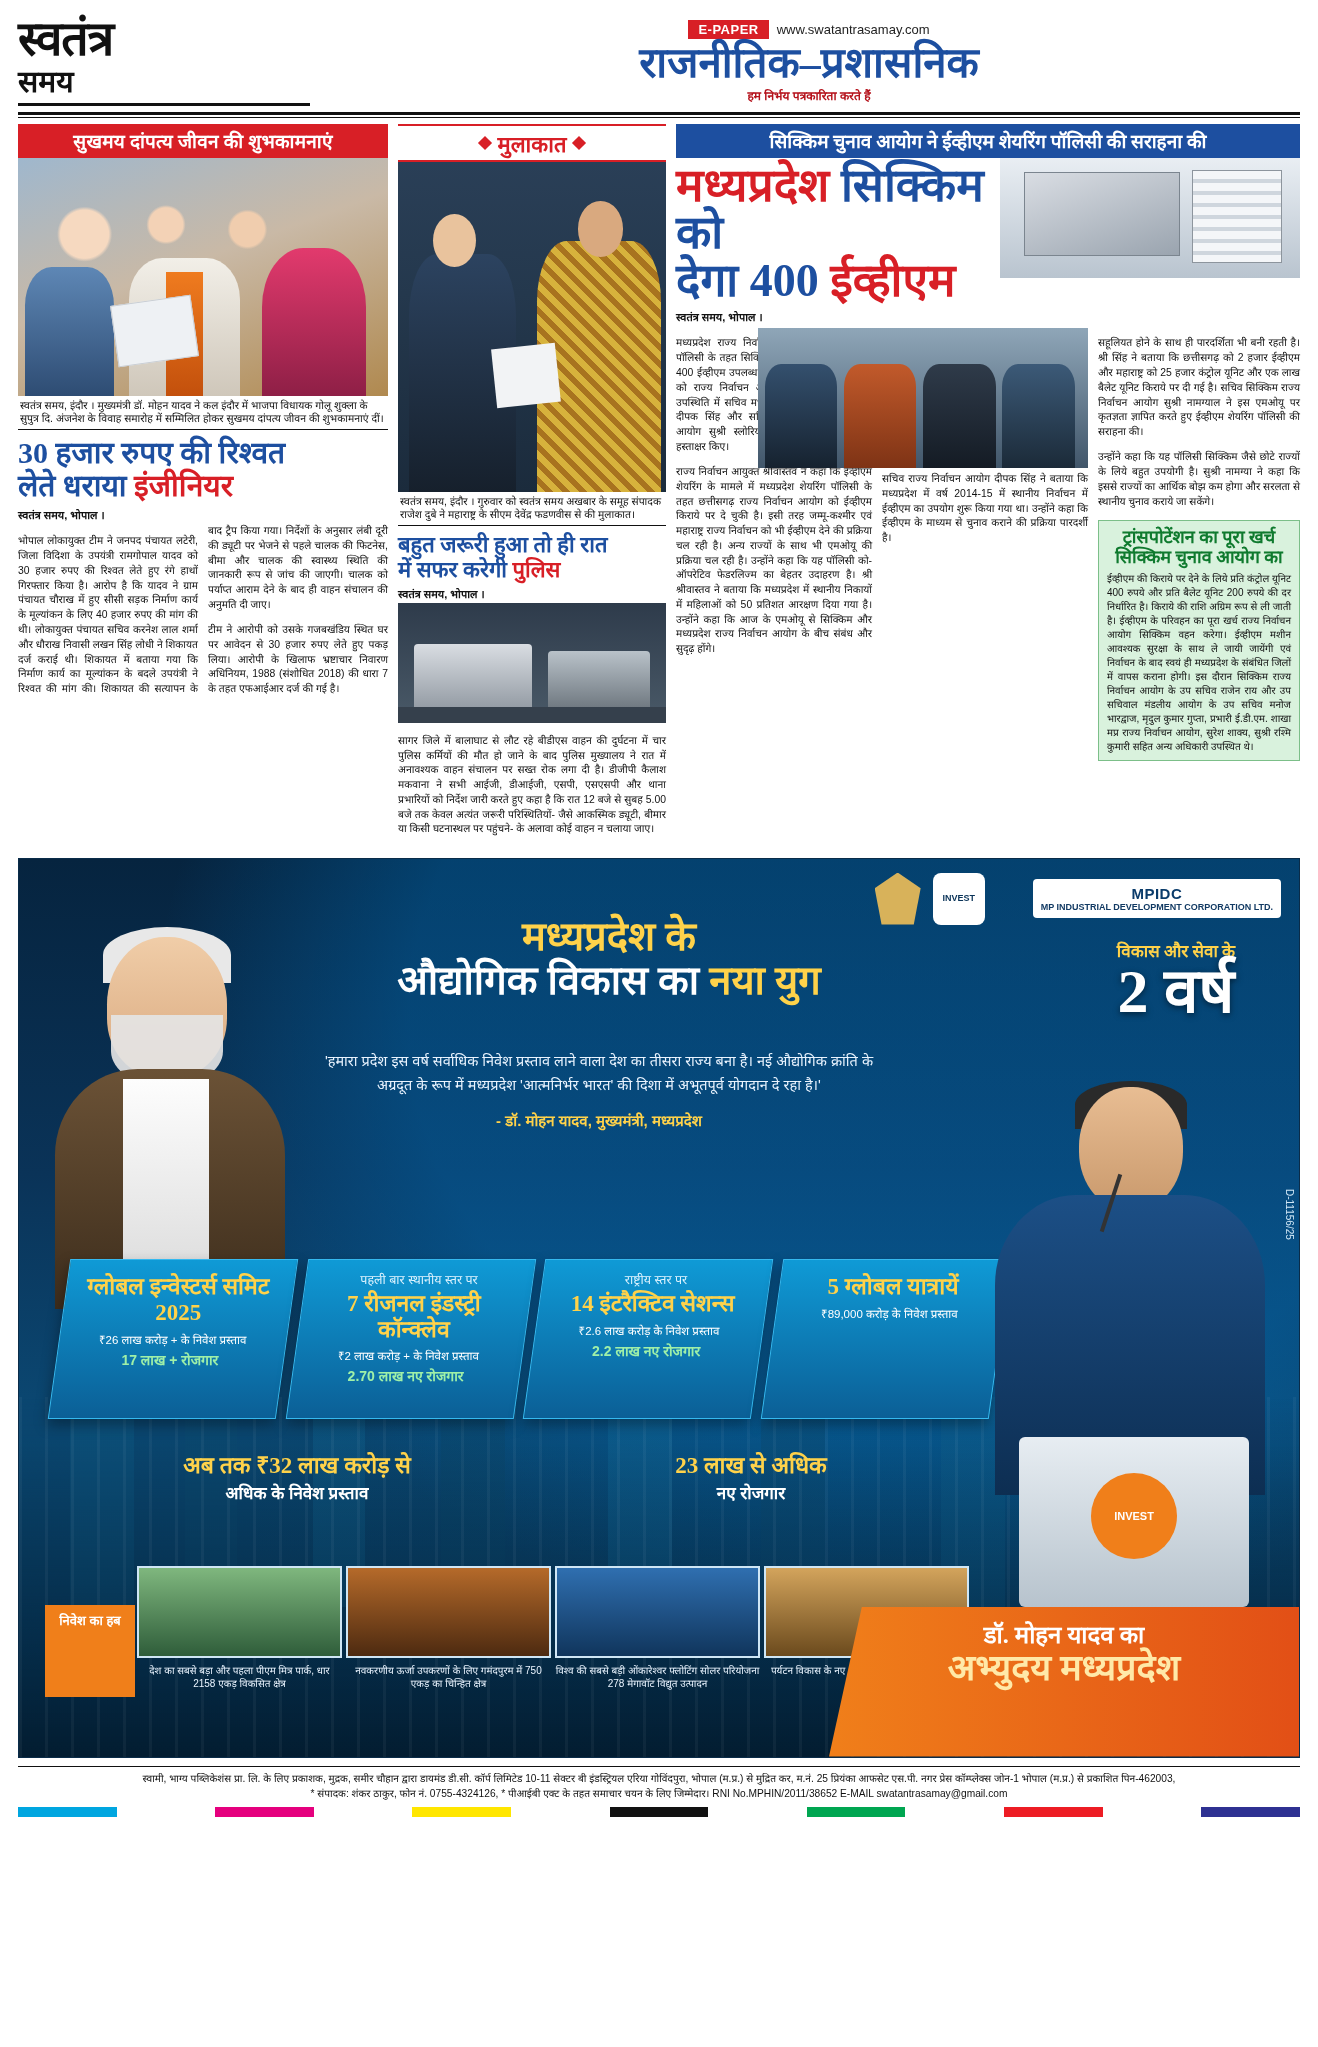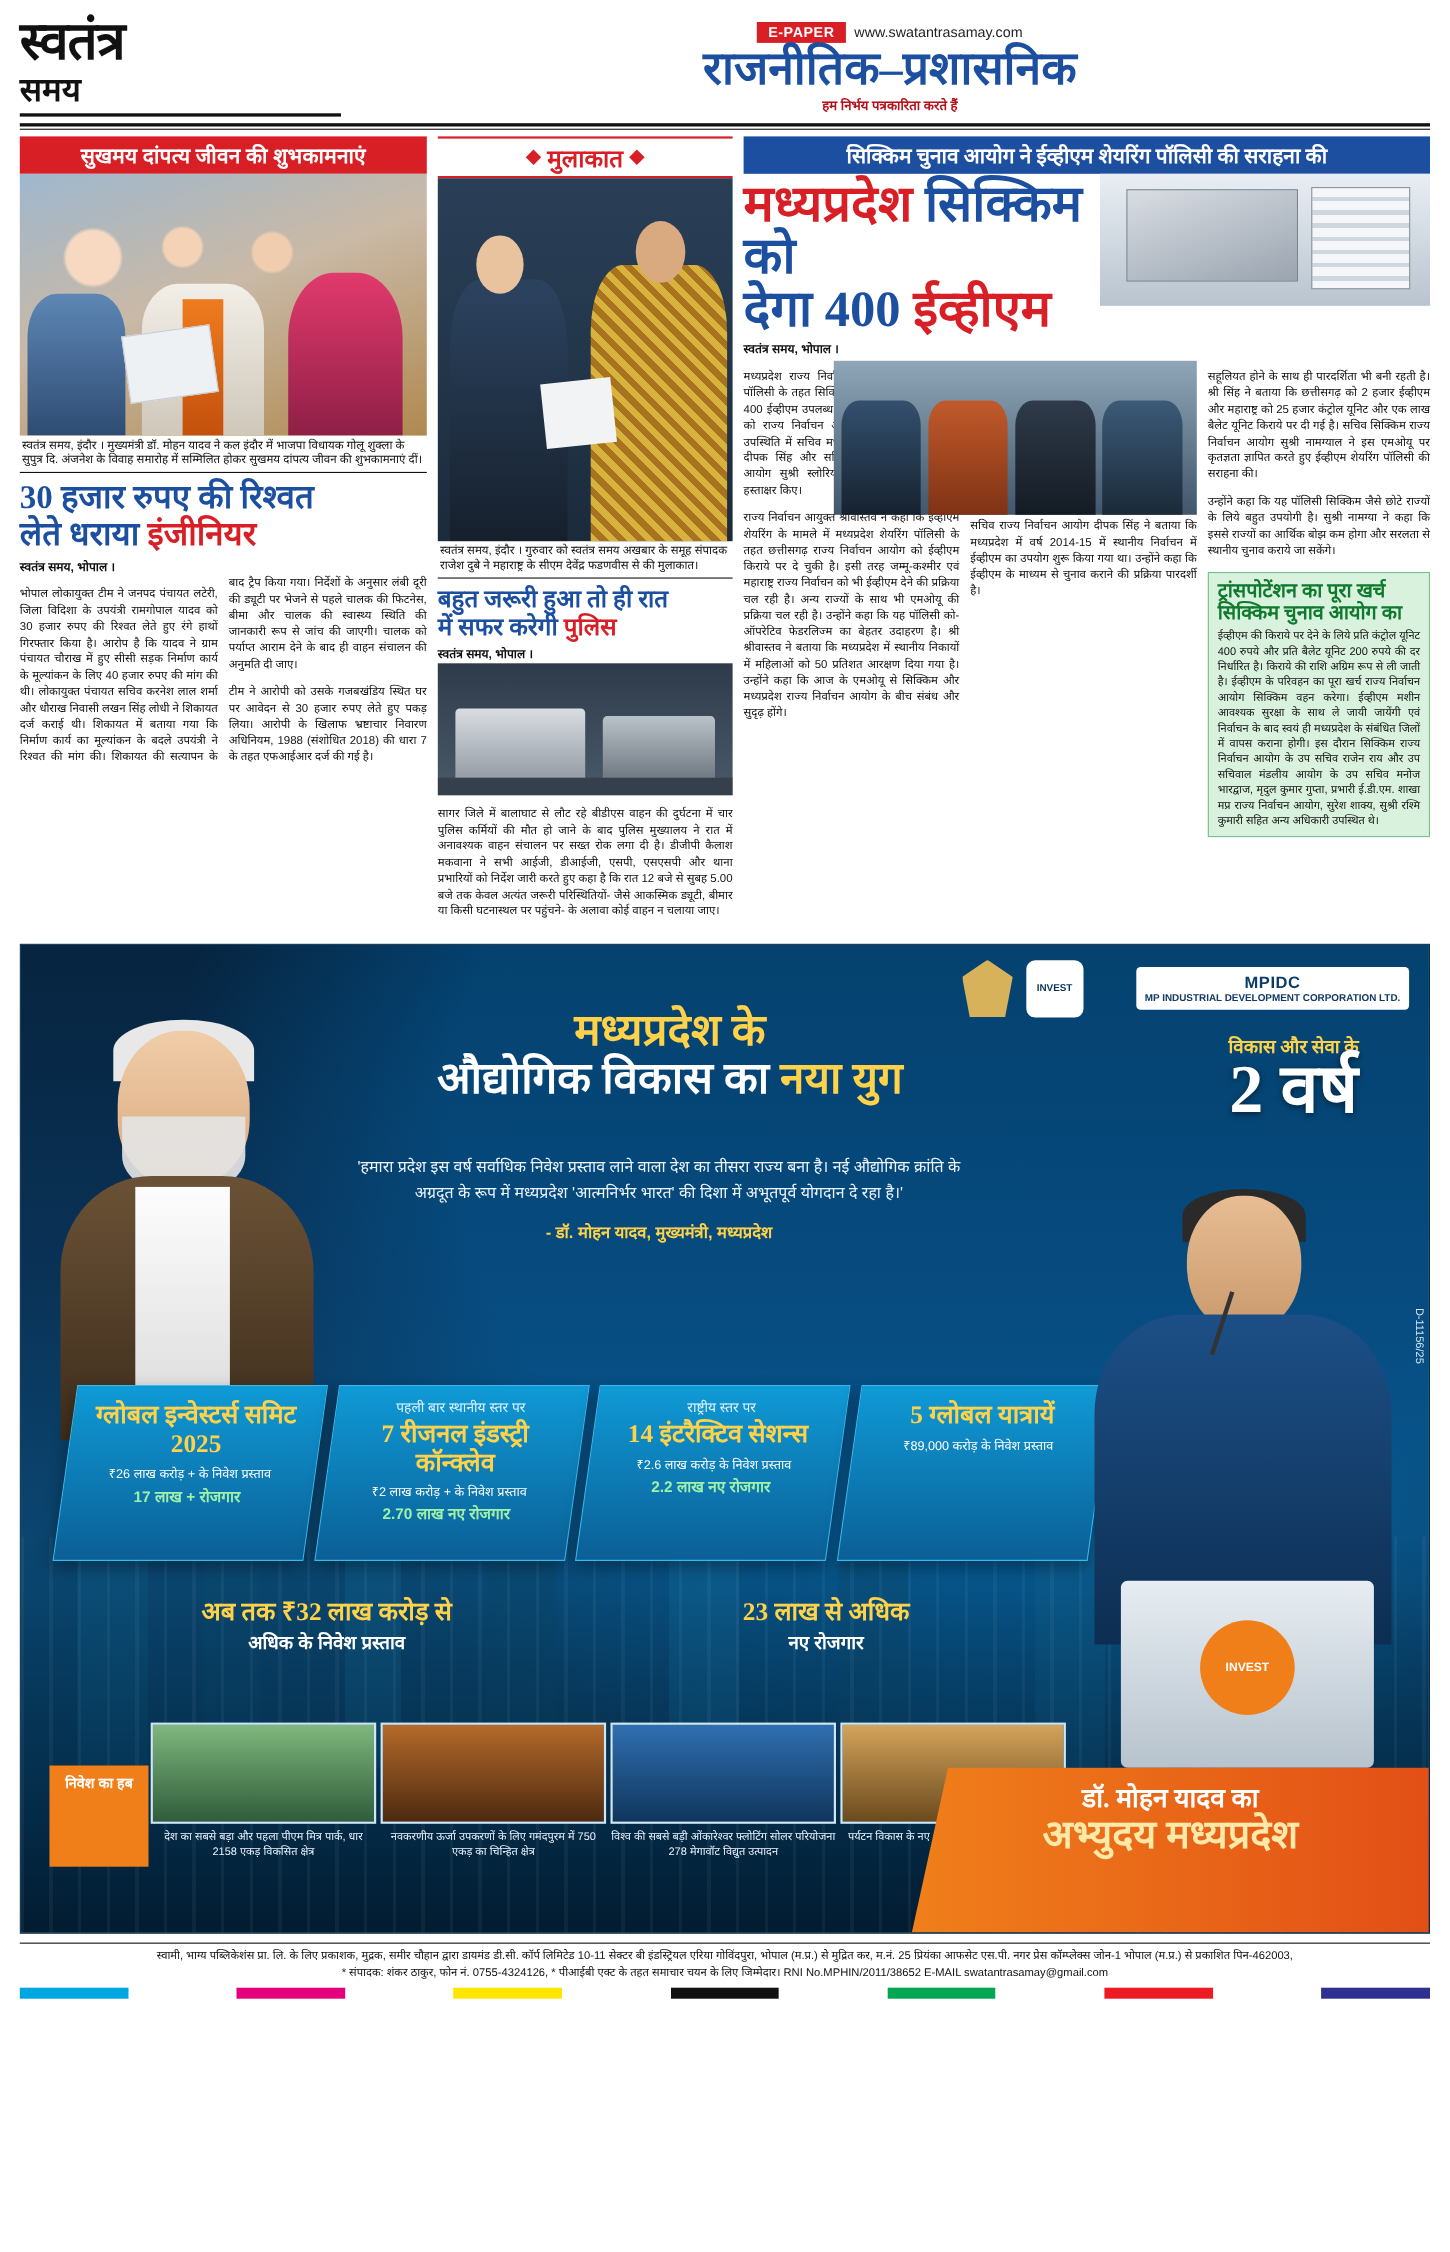--- a/index.html
+++ b/index.html
@@ -126,21 +126,21 @@
   .press-photo { width:330px; height:140px; background:linear-gradient(180deg,#8fa6b8,#41566a); position:relative; float:right; margin:2px 0 4px 8px; }
   .press-photo .p { position:absolute; bottom:0; width:22%; height:74%; border-radius:22% 22% 0 0; }
   .press-photo .p1 { left:2%; background:linear-gradient(180deg,#34506e,#16222f);}
   .press-photo .p2 { left:26%; background:linear-gradient(180deg,#c25a2b,#7e3315);}
   .press-photo .p3 { left:50%; background:linear-gradient(180deg,#2f3b4a,#141b24);}
   .press-photo .p4 { left:74%; background:linear-gradient(180deg,#3c5a78,#1b2a38);}
 
   .green-box { background:#d9f2dd; border:1px solid #7cbf89; padding:6px 8px; }
   .green-title {
     font-family:"Liberation Serif", serif; font-weight:bold; color:#0f7a2e; font-size:18px;
-    line-height:1.15; text-align:left; margin-bottom:4px;
+    line-height:1.15; text-align:center; margin-bottom:4px;
   }
 
   
   .advert {
     position:relative; margin-top:10px; height:900px; overflow:hidden;
     background:
       radial-gradient(ellipse at 70% 18%, rgba(0,120,200,.35) 0 40%, transparent 60%),
       linear-gradient(180deg,#06243f 0%, #0a3358 35%, #0b4a75 65%, #093b5f 100%);
     color:#fff; border:1px solid #0a2c49;
   }

